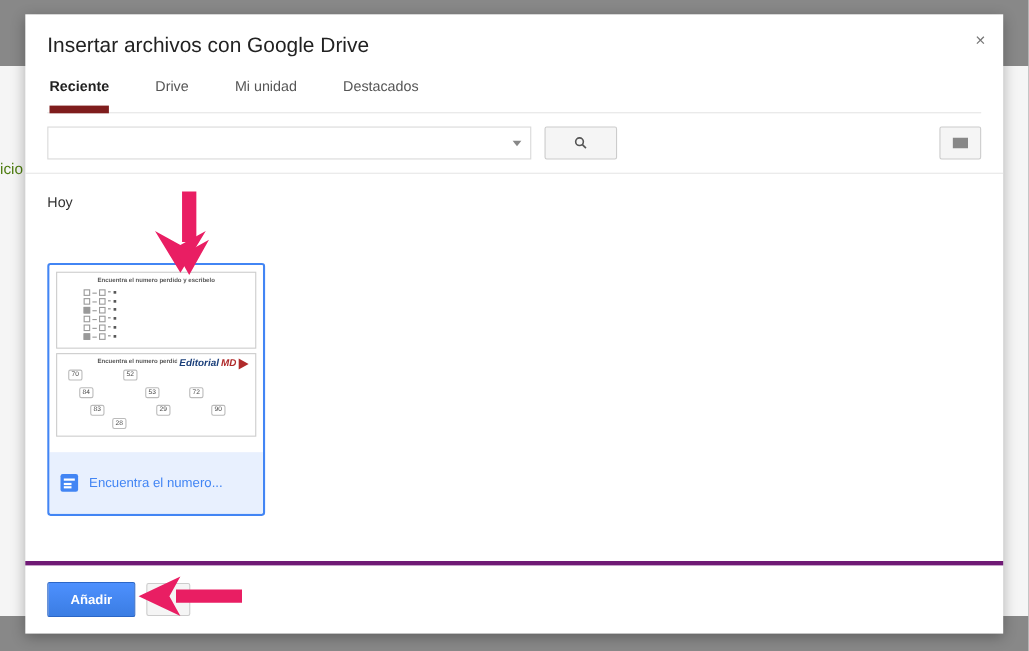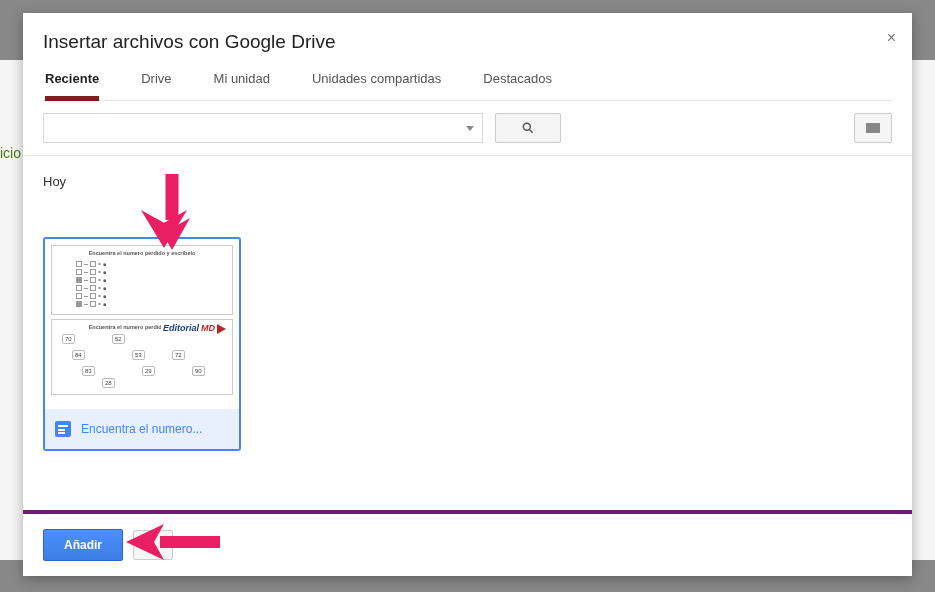--- a/index.html
+++ b/index.html
@@ -64,21 +64,21 @@
   }
   .tab {
     padding-bottom: 10px;
     font-size: 13px;
     color: #555;
     cursor: pointer;
   }
   .tab.active {
     color: #222;
     font-weight: 700;
-    border-bottom: 5px solid #7f1d1d;
+    border-bottom: 7px solid #7f1d1d;
     margin-bottom:-1px;
   }
   .search-row {
     padding: 12px 20px;
     border-bottom: 1px solid #e7e7e7;
     display: flex;
     align-items: center;
     gap: 12px;
   }
   .search-combo {
@@ -168,21 +168,21 @@
     padding:1px 2px;
   }
   .tri {
     width:0;height:0;
     border-top:5px solid transparent;
     border-bottom:5px solid transparent;
     border-left:9px solid #b02a2a;
   }
   .file-caption {
     background:#e8f0fe;
-    height: 40px;
+    height: 56px;
     display:flex;
     align-items:center;
     gap:10px;
     padding: 0 10px;
   }
   .doc-icon {
     width:16px;height:16px;
     background:#4285f4;
     border-radius:2px;
     position:relative;
@@ -255,21 +255,20 @@
 <div class="dialog">
 
   <div class="dlg-header">
     <h1 class="dlg-title">Insertar archivos con Google Drive</h1>
     <span class="close-x">×</span>
 
     <div class="tabs">
       <div class="tab active">Reciente</div>
       <div class="tab">Drive</div>
       <div class="tab">Mi unidad</div>
-      <div class="tab">Unidades compartidas</div>
       <div class="tab">Destacados</div>
     </div>
   </div>
 
   <div class="search-row">
     <div class="search-combo">
       <span class="chev"></span>
     </div>
     <div class="search-btn">
       <svg width="14" height="14" viewBox="0 0 24 24" fill="none" stroke="#555" stroke-width="2.5">

